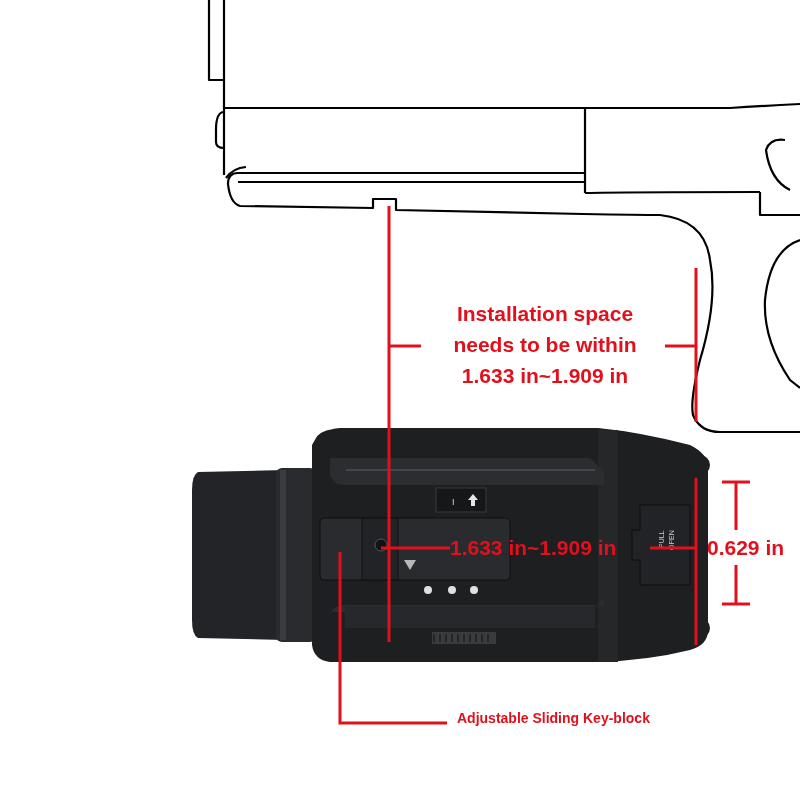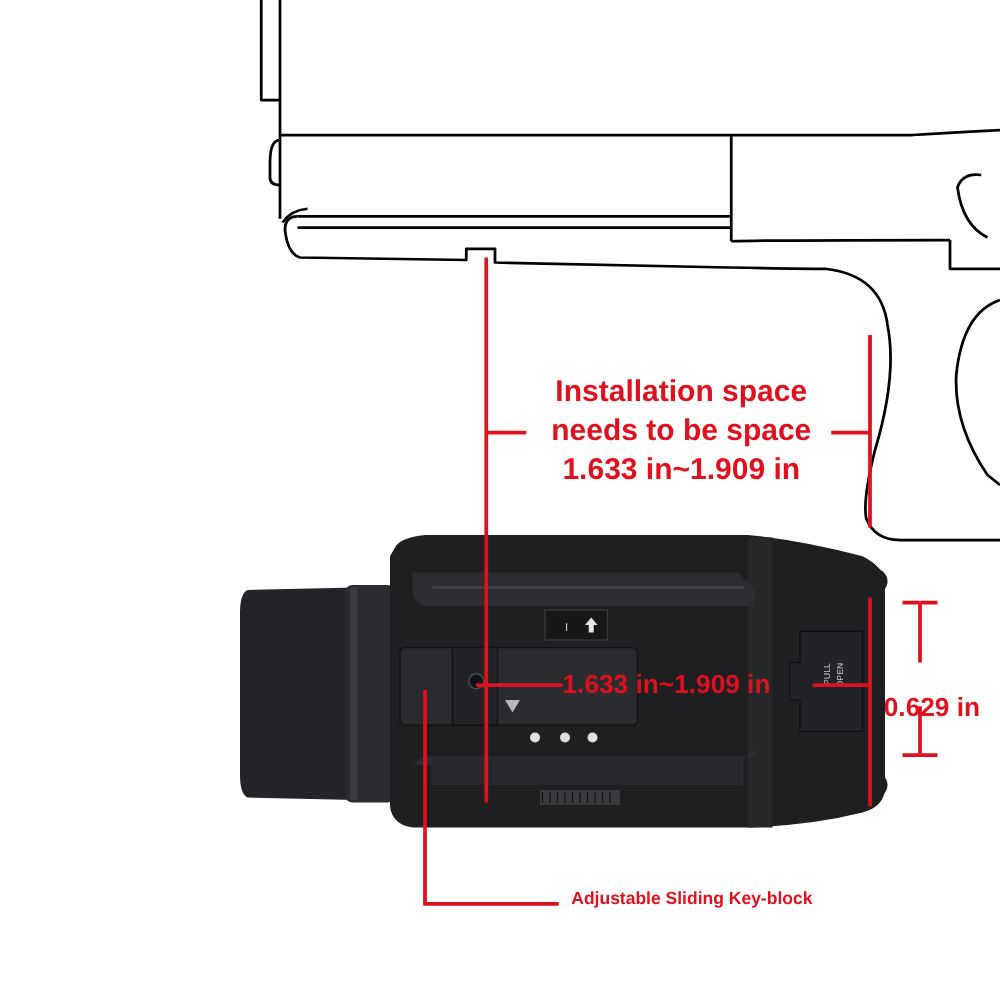--- a/index.html
+++ b/index.html
@@ -1,21 +1,21 @@
 <!DOCTYPE html>
 <html><head>
 <meta charset="utf-8">
 <style>
   html, body { margin:0; padding:0; background:#ffffff; }
   body { width:800px; height:800px; position:relative; overflow:hidden; font-family:"Liberation Sans", sans-serif; }
   svg.stage { position:absolute; left:0; top:0; width:800px; height:800px; }
   .lbl { position:absolute; color:#e0101c; font-weight:bold; font-family:"Liberation Sans", sans-serif; white-space:nowrap; line-height:1; }
-  .install { left:430px; top:298px; width:230px; text-align:center; font-size:24px; line-height:31px; }
+  .install { left:430px; top:298px; width:230px; text-align:center; font-size:21px; line-height:31px; }
   .inner { left:450px; top:537px; font-size:21px; }
-  .height { left:707px; top:537px; font-size:21px;margin-top:19px; }
+  .height { left:707px; top:537px; font-size:21px; }
   .keyblock { left:457px; top:711px; font-size:14px; }
   .lens-label { font-size:9px; fill:#d8d8d8; font-family:"Liberation Sans", sans-serif; }
 </style>
 </head>
 <body>
 
 <svg class="stage" viewBox="0 0 800 800" xmlns="http://www.w3.org/2000/svg">
 
   <g fill="none" stroke="#000" stroke-width="2.2" stroke-linejoin="round">
     <path d="M209 0 V80 H224"></path>
@@ -83,18 +83,18 @@
     <line x1="736" y1="482" x2="736" y2="530"></line>
     <line x1="722" y1="482" x2="750" y2="482"></line>
     <line x1="736" y1="565" x2="736" y2="604"></line>
     <line x1="722" y1="604" x2="750" y2="604"></line>
     <polyline points="340,552 340,723 447,723"></polyline>
   </g>
 </svg>
 
 <div class="lbl install">
   <div>Installation space</div>
-  <div>needs to be space</div>
+  <div>needs to be within</div>
   <div>1.633 in~1.909 in</div>
 </div>
 <div class="lbl inner">1.633 in~1.909 in</div>
 <div class="lbl height">0.629 in</div>
 <div class="lbl keyblock">Adjustable Sliding Key-block</div>
 
 </body></html>

